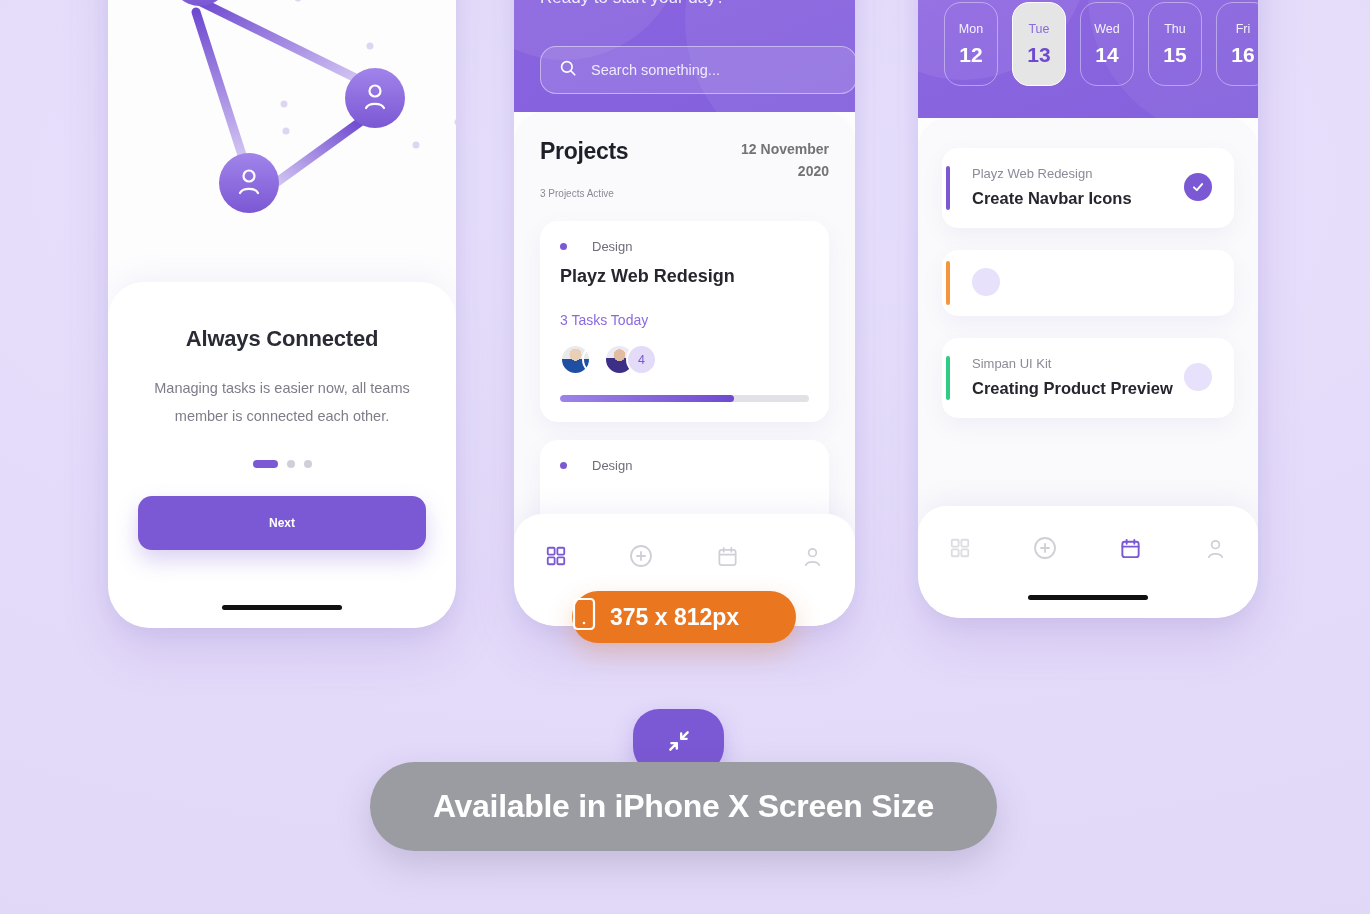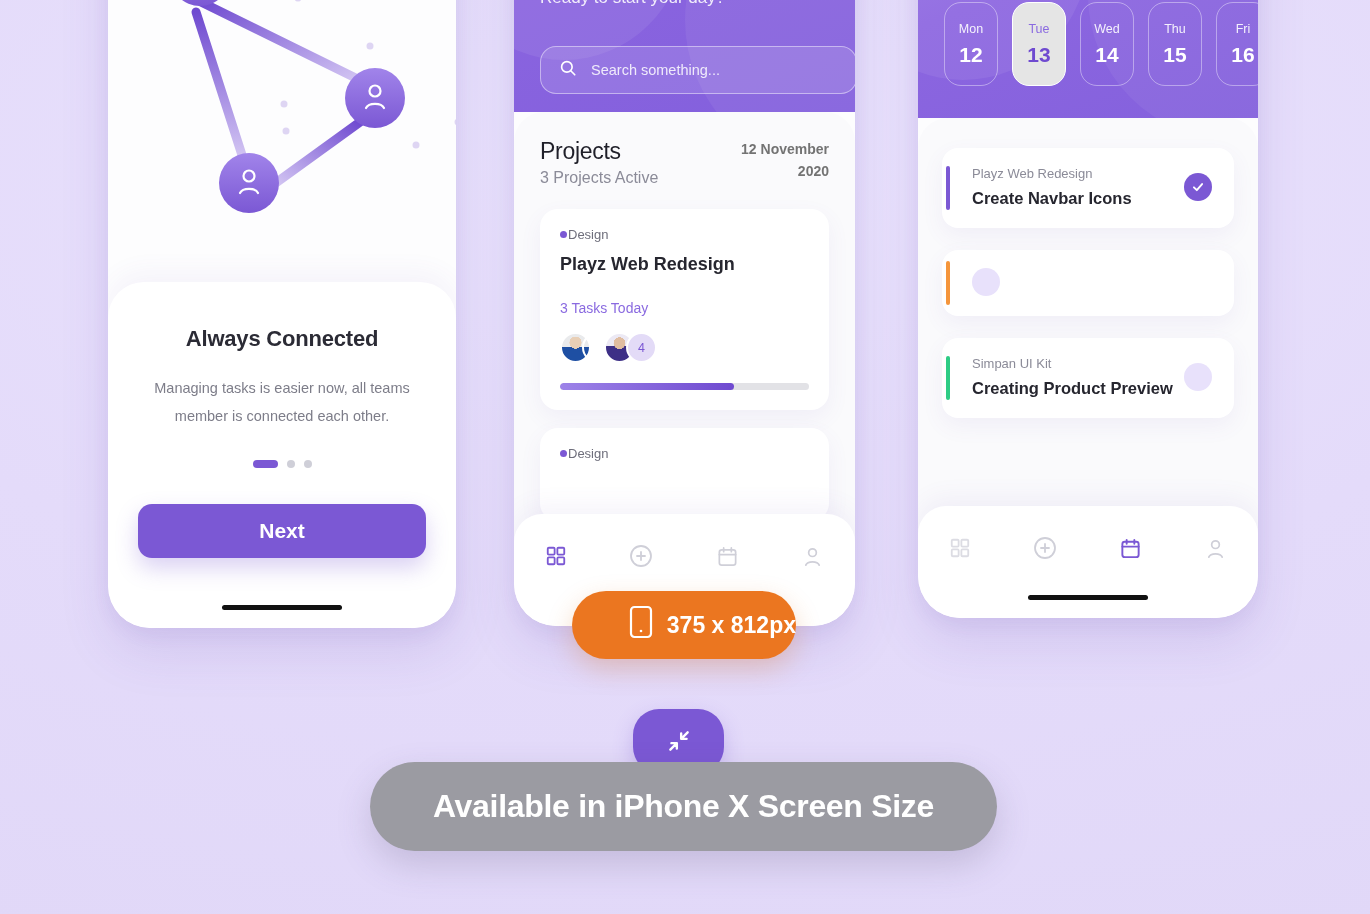--- a/index.html
+++ b/index.html
@@ -49,26 +49,26 @@
     font-size: 22px; font-weight: 700; color: #2b2b35; letter-spacing: -.2px;
   }
   .p1-desc {
     margin-top: 22px; font-size: 14.5px; line-height: 28px;
     color: #7d7d89; max-width: 262px; margin-left: auto; margin-right: auto;
   }
   .dots { margin-top: 30px; display: flex; gap: 9px; justify-content: center; align-items: center; }
   .dot { width: 8px; height: 8px; border-radius: 5px; background: #cfcfd8; }
   .dot.active { width: 25px; background: #7b58d4; }
   .next-btn {
-    margin: 36px auto 0; display: block;
+    margin: 28px auto 0; display: block;
     width: 288px; height: 54px; border: none; cursor: pointer;
     border-radius: 14px;
     background: #7b58d4; color: #fff;
     font-family: "Liberation Sans", sans-serif;
-    font-size: 21px; font-weight: 700;
+    font-size: 12px; font-weight: 700;
     box-shadow: 0 10px 22px rgba(123,88,212,0.28);
   }
 
   
   .p2-head {
     position: absolute; left: 0; right: 0; top: 0; height: 302px;
     background: linear-gradient(160deg, #9a7ae6 0%, #8a64df 45%, #8360dd 100%);
     overflow: hidden;
   }
   .p2-head::before {
@@ -96,33 +96,33 @@
     font-family: "Liberation Sans", sans-serif;
   }
   .search-input::placeholder { color: rgba(255,255,255,0.85); }
 
   .p2-sheet {
     position: absolute; left: 0; right: 0; top: 302px; bottom: 0;
     background: #fafafc;
     border-radius: 30px 30px 42px 42px;
   }
   .p2-sheet-head { padding: 26px 26px 0; display: flex; justify-content: space-between; }
-  .p2-h1 { font-size: 23px; font-weight: 400; color: #1f1f29; letter-spacing: -.3px; }
-  .p2-sub { font-size: 16px; color: #8b8b98; margin-top: 4px; }
+  .p2-h1 { font-size: 23px; font-weight: 700; color: #1f1f29; letter-spacing: -.3px; }
+  .p2-sub { font-size: 10px; color: #8b8b98; margin-top: 23px; }
   .p2-date {
     text-align: right; font-size: 14px; color: #737373; font-weight: 600;
     line-height: 22px; max-width: 100px;
   }
 
   .proj-card {
     margin: 22px 26px 0; background: #fff;
     border-radius: 18px; padding: 18px 20px 20px;
     box-shadow: 0 8px 22px rgba(110,80,180,0.07);
   }
-  .tag { display: flex; align-items: center; gap: 1px; }
+  .tag { display: flex; align-items: center; gap: 25px; }
   .tag-dot { width: 7px; height: 7px; border-radius: 50%; background: #7b58d4; }
   .tag-label { font-size: 13px; color: #6e6e7b; }
   .proj-title { margin-top: 12px; font-size: 18px; font-weight: 700; color: #26262f; }
   .proj-tasks { margin-top: 25px; font-size: 14px; color: #8a6ae0; }
   .avatars { margin-top: 16px; display: flex; align-items: center; }
   .av {
     width: 31px; height: 31px; border-radius: 50%;
     border: 2px solid #fff; margin-right: -9px;
     background-size: cover; background-position: center;
   }
@@ -201,23 +201,23 @@
   .task-title { margin-top: 8px; font-size: 16.5px; font-weight: 700; color: #26262f; }
   .check {
     width: 28px; height: 28px; border-radius: 50%; flex: 0 0 auto;
     background: #e8e1fb; display: flex; align-items: center; justify-content: center;
   }
   .check.done { background: #7b58d4; }
 
   
   .size-badge {
     position: absolute; left: 572px; top: 591px;
-    width: 224px; height: 68px; border-radius: 36px;
+    width: 224px; height: 52px; border-radius: 36px;
     background: #eb7620; color: #fff;
-    display: flex; align-items: center; justify-content: flex-end; gap: 14px;
+    display: flex; align-items: center; justify-content: flex-start; gap: 14px;
     font-size: 23px; font-weight: 700;
     box-shadow: 0 10px 26px rgba(220,120,40,0.28);
   }
   .round-btn {
     position: absolute; left: 633px; top: 709px;
     width: 91px; height: 64px; border-radius: 26px;
     background: #7b58d4; border: none; cursor: pointer;
     display: flex; align-items: center; justify-content: center;
     box-shadow: 0 8px 20px rgba(123,88,212,0.3);
   }

